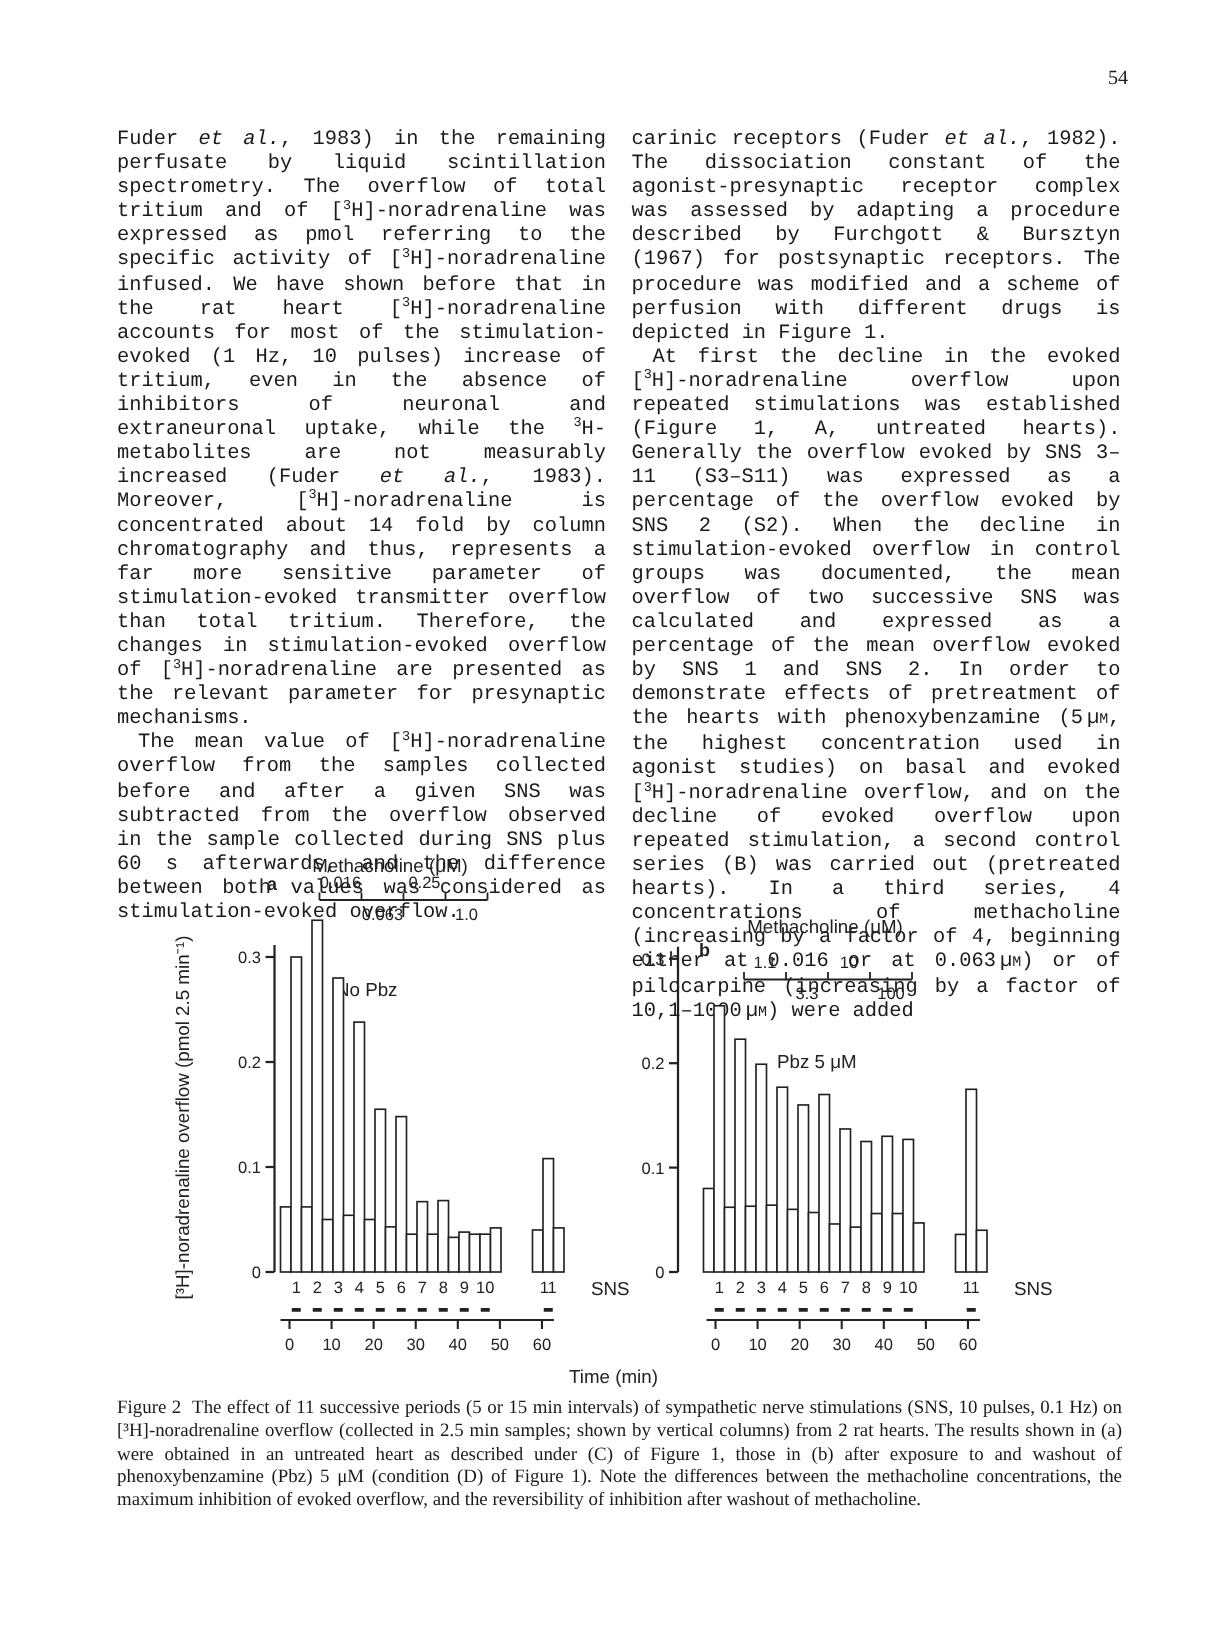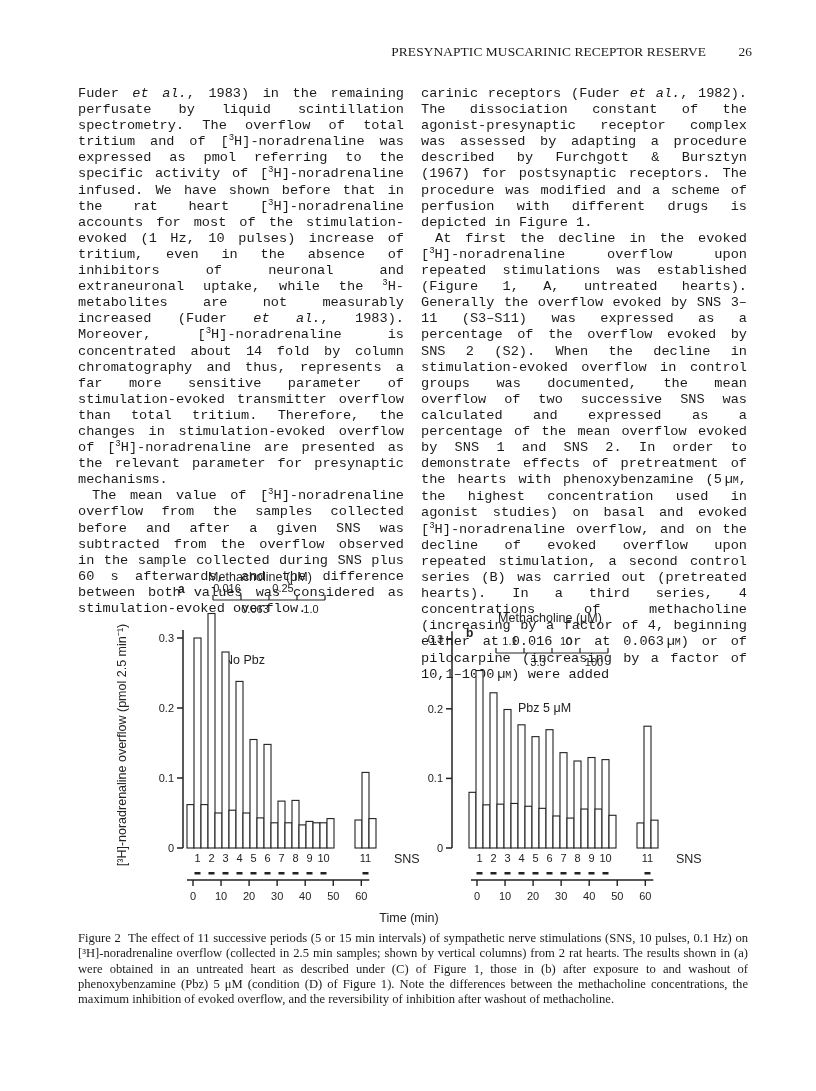--- a/index.html
+++ b/index.html
@@ -17,22 +17,21 @@
   .figure { position: absolute; left: 0; top: 0; width: 816px; height: 770px; }
   .figure svg { position: absolute; left: 0; top: 0; }
   .fig-text { font-family: "Liberation Sans", sans-serif; fill: #222; }
   .caption { position: absolute; left: 78px; top: 931px; width: 670px; font-size: 12.6px; line-height: 15.3px; text-align: justify; }
   .caption b { font-weight: normal; }
 </style>
 </head>
 <body>
 
 <div class="running-head">
-  <span class="rh-title">PRESYNAPTIC MUSCARINIC RECEPTOR RESERVE</span>
-  <span class="rh-page">26</span>
+  <span class="rh-page">54</span>
 </div>
 
 <div class="col col-left" id="col-left">
     <p>Fuder <i>et al.</i>, 1983) in the remaining perfusate by liquid scintillation spectrometry. The overflow of total tritium and of [<sup>3</sup>H]-noradrenaline was expressed as pmol referring to the specific activity of [<sup>3</sup>H]-noradrenaline infused. We have shown before that in the rat heart [<sup>3</sup>H]-noradrenaline accounts for most of the stimulation-evoked (1 Hz, 10 pulses) increase of tritium, even in the absence of inhibitors of neuronal and extraneuronal uptake, while the <sup>3</sup>H-metabolites are not measurably increased (Fuder <i>et al.</i>, 1983). Moreover, [<sup>3</sup>H]-noradrenaline is concentrated about 14 fold by column chromatography and thus, represents a far more sensitive parameter of stimulation-evoked transmitter overflow than total tritium. Therefore, the changes in stimulation-evoked overflow of [<sup>3</sup>H]-noradrenaline are presented as the relevant parameter for presynaptic mechanisms.</p>
     <p class="indent">The mean value of [<sup>3</sup>H]-noradrenaline overflow from the samples collected before and after a given SNS was subtracted from the overflow observed in the sample collected during SNS plus 60 s afterwards, and the difference between both values was considered as stimulation-evoked overflow.</p>
   </div>
 <div class="col col-right" id="col-right">
     <p>carinic receptors (Fuder <i>et al.</i>, 1982). The dissociation constant of the agonist-presynaptic receptor complex was assessed by adapting a procedure described by Furchgott &amp; Bursztyn (1967) for postsynaptic receptors. The procedure was modified and a scheme of perfusion with different drugs is depicted in Figure 1.</p>
     <p class="indent">At first the decline in the evoked [<sup>3</sup>H]-noradrenaline overflow upon repeated stimulations was established (Figure 1, A, untreated hearts). Generally the overflow evoked by SNS 3–11 (S3–S11) was expressed as a percentage of the overflow evoked by SNS 2 (S2). When the decline in stimulation-evoked overflow in control groups was documented, the mean overflow of two successive SNS was calculated and expressed as a percentage of the mean overflow evoked by SNS 1 and SNS 2. In order to demonstrate effects of pretreatment of the hearts with phenoxybenzamine (5 µ<span style="font-size:10px">M</span>, the highest concentration used in agonist studies) on basal and evoked [<sup>3</sup>H]-noradrenaline overflow, and on the decline of evoked overflow upon repeated stimulation, a second control series (B) was carried out (pretreated hearts). In a third series, 4 concentrations of methacholine (increasing by a factor of 4, beginning either at 0.016 or at 0.063 µ<span style="font-size:10px">M</span>) or of pilocarpine (increasing by a factor of 10,1–1000 µ<span style="font-size:10px">M</span>) were added</p>
   </div>

